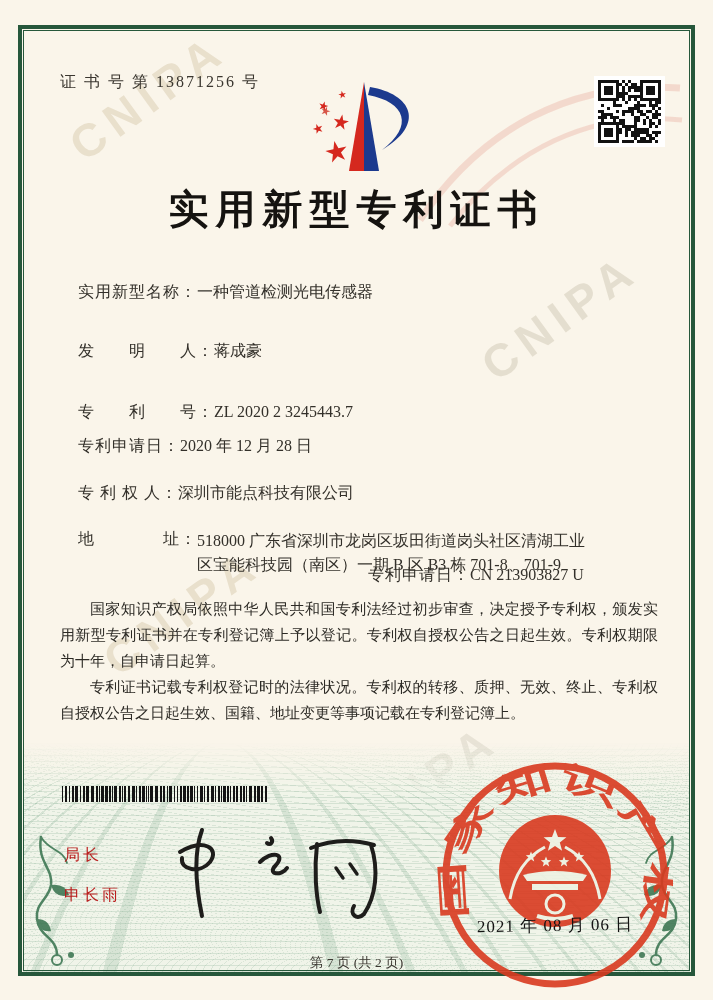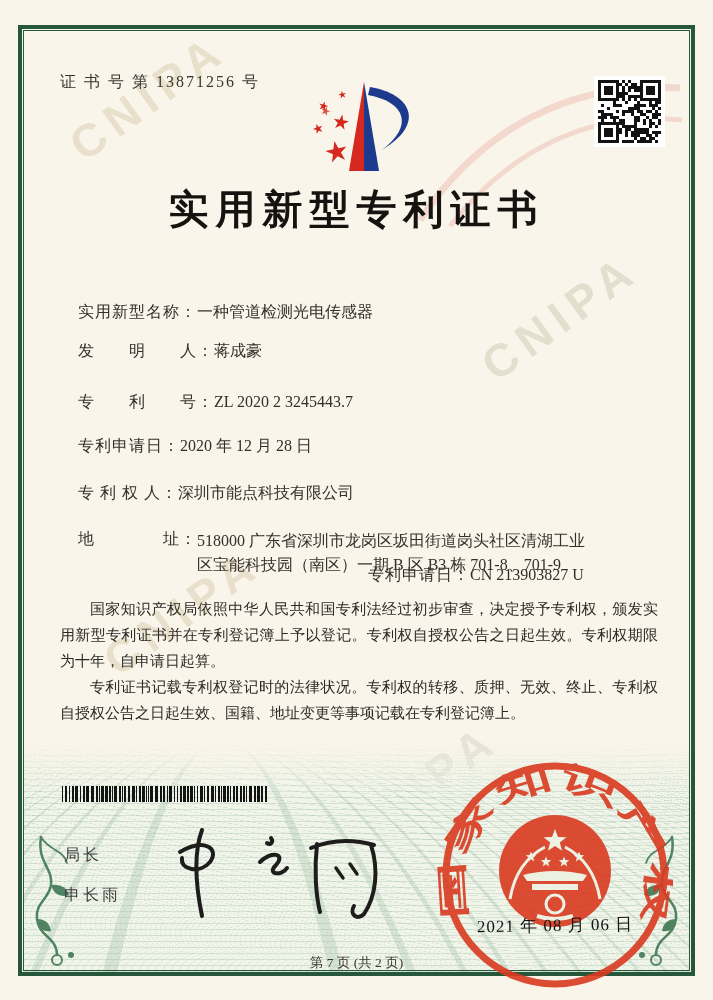--- a/index.html
+++ b/index.html
@@ -49,21 +49,21 @@
   
   .body-text{position:absolute; left:60px; top:596px; width:598px;
     font-size:15px; line-height:26px; text-align:justify; color:#2c2a25;}
   .body-text p{margin:0; text-indent:2em;}
   
   .barcode{position:absolute; left:62px; top:786px; width:210px; height:16px; font-size:0; overflow:hidden;}
   .barcode i{display:inline-block; height:100%; background:#141414;}
   .barcode u{display:inline-block; height:100%;}
   
   .sig-label{position:absolute; left:64px; font-family:"Liberation Sans",sans-serif;
-    font-size:16px; letter-spacing:3px; color:#404040;}
+    font-size:16px; letter-spacing:3px; color:#b91c1c;}
   .sig-svg{position:absolute; left:168px; top:818px;}
   
   .seal-svg{position:absolute; left:437px; top:757px;}
   .seal-date{position:absolute; left:448px; top:914px; width:214px; text-align:center;
     font-size:17px; letter-spacing:1px; color:#131313; transform:rotate(-1deg);}
   .footer{position:absolute; left:0; right:0; top:954px; text-align:center;
     font-size:13.5px; color:#3c3832;}
   .flourish{position:absolute; opacity:.85;}
 </style>
 </head>
@@ -563,27 +563,27 @@
         <i class="d"></i>
         <i class="d"></i>
         <i class="l"></i>
         <i class="d"></i>
         <i class="l"></i>
       </div>
   </div>
 
   <div class="title">实用新型专利证书</div>
 
-  <div class="row" style="top:284px;">
+  <div class="row" style="top:264px;">
     <span class="lab">实用新型名称：</span><span class="val">一种管道检测光电传感器</span>
   </div>
   <div class="row" style="top:323px;">
     <span class="lab">发　　明　　人：</span><span class="val">蒋成豪</span>
   </div>
-  <div class="row" style="top:374px;">
+  <div class="row" style="top:384px;">
     <span class="lab">专　　利　　号：</span><span class="val">ZL 2020 2 3245443.7</span>
   </div>
   <div class="row" style="top:418px;text-align:center;">
     <span class="lab">专利申请日：</span><span class="val">2020 年 12 月 28 日</span>
   </div>
   <div class="row" style="top:465px;">
     <span class="lab">专 利 权 人：</span><span class="val">深圳市能点科技有限公司</span>
   </div>
   <div class="row addr" style="top:511px;">
     <span class="lab">地　　　　址：</span><span class="val">518000 广东省深圳市龙岗区坂田街道岗头社区清湖工业

